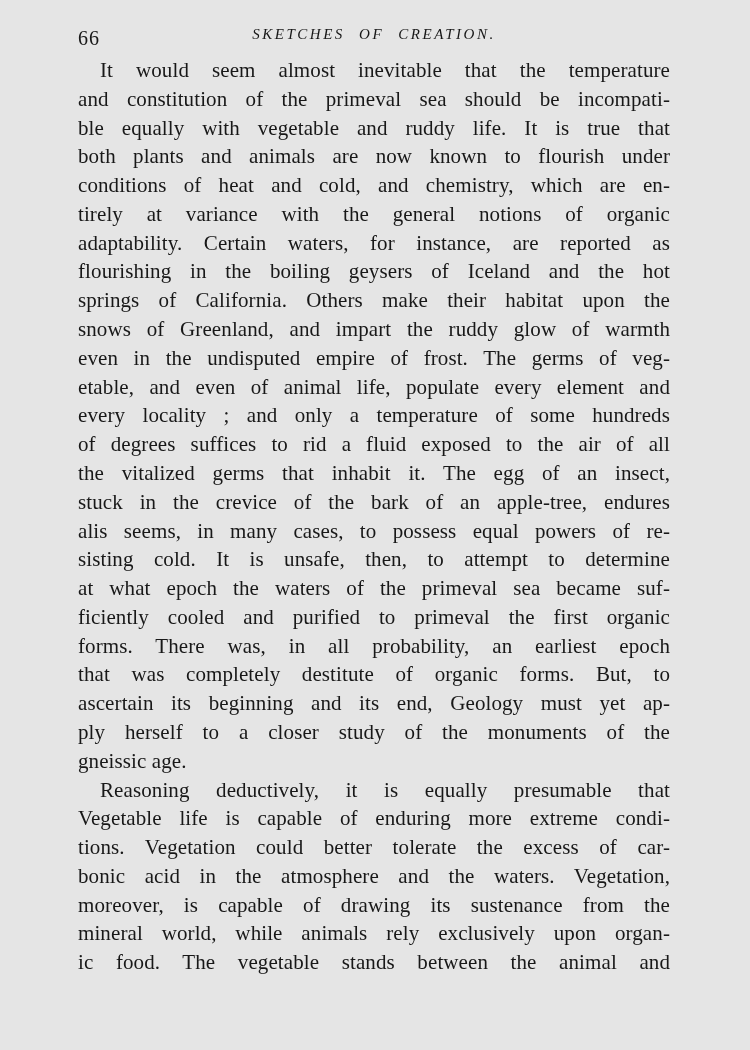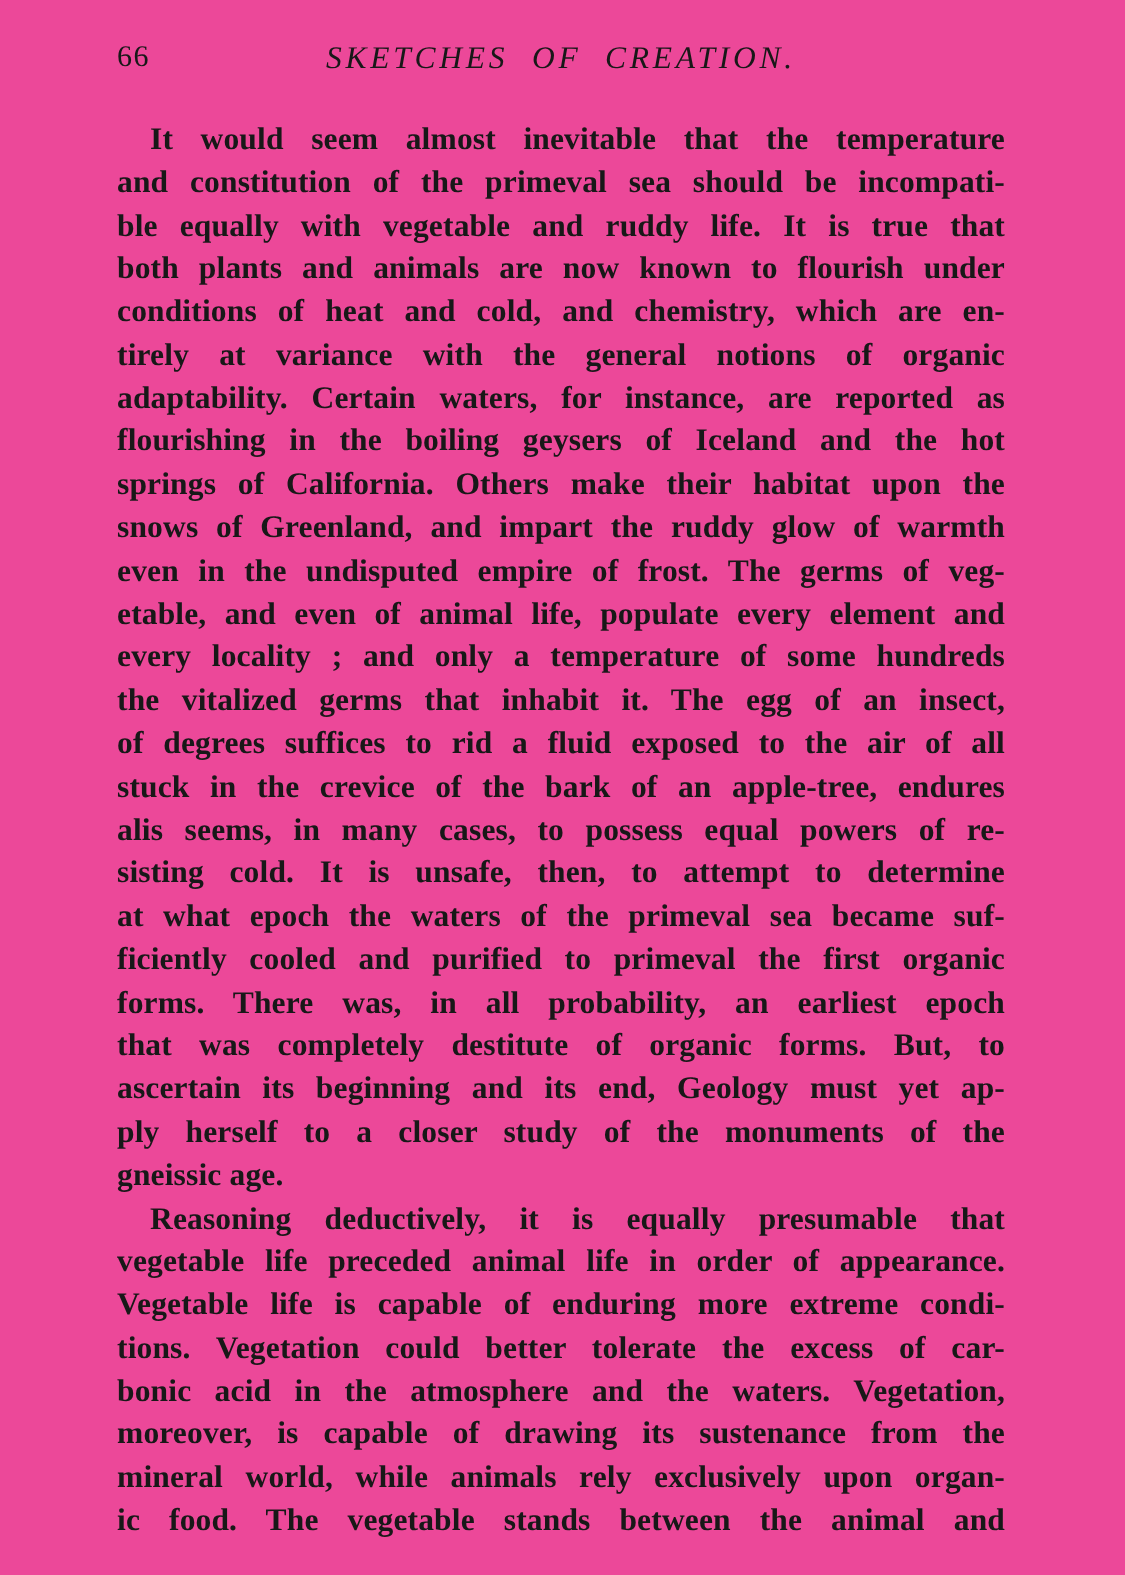--- a/index.html
+++ b/index.html
@@ -9,21 +9,21 @@
   body {
     width: 750px;
     height: 1050px;
     background: #fdfdfc;
     overflow: hidden;
   }
   .page {
     position: relative;
     width: 750px;
     height: 1050px;
-    background: #ec4899;
+    background: #e5e5e5;
     color: #181818;
     font-family: "Liberation Serif", "DejaVu Serif", serif;
   }
   .running-header {
     position: absolute;
     top: 26px;
     left: 78px;
     right: 80px;
     height: 24px;
   }
@@ -35,31 +35,30 @@
     letter-spacing: 1px;
     font-weight: 500;
   }
   .head-title {
     position: absolute;
     left: 0;
     right: 0;
     top: 0;
     text-align: center;
     font-style: italic;
-    font-size: 21px;
+    font-size: 15px;
     letter-spacing: 2.5px;
     word-spacing: 8px;
     white-space: nowrap;
   }
   .text-block {
     position: absolute;
-    top: 78px;
+    top: 56px;
     left: 78px;
     right: 80px;
-    font-weight: bold;
   }
   .para {
     margin: 0;
     padding: 0;
   }
   .line {
     display: block;
     font-size: 21px;
     line-height: 28.78px;
     text-align: justify;
@@ -92,37 +91,36 @@
       <span class="line">both plants and animals are now known to flourish under</span>
       <span class="line">conditions of heat and cold, and chemistry, which are en-</span>
       <span class="line">tirely at variance with the general notions of organic</span>
       <span class="line">adaptability.  Certain waters, for instance, are reported as</span>
       <span class="line">flourishing in the boiling geysers of Iceland and the hot</span>
       <span class="line">springs of California.  Others make their habitat upon the</span>
       <span class="line">snows of Greenland, and impart the ruddy glow of warmth</span>
       <span class="line">even in the undisputed empire of frost.  The germs of veg-</span>
       <span class="line">etable, and even of animal life, populate every element and</span>
       <span class="line">every locality ; and only a temperature of some hundreds</span>
+      <span class="line">of degrees suffices to rid a fluid exposed to the air of all</span>
       <span class="line">the vitalized germs that inhabit it.  The egg of an insect,</span>
-      <span class="line">of degrees suffices to rid a fluid exposed to the air of all</span>
       <span class="line">stuck in the crevice of the bark of an apple-tree, endures</span>
       <span class="line">alis seems, in many cases, to possess equal powers of re-</span>
       <span class="line">sisting cold.  It is unsafe, then, to attempt to determine</span>
       <span class="line">at what epoch the waters of the primeval sea became suf-</span>
       <span class="line">ficiently cooled and purified to primeval the first organic</span>
       <span class="line">forms.  There was, in all probability, an earliest epoch</span>
       <span class="line">that was completely destitute of organic forms.  But, to</span>
       <span class="line">ascertain its beginning and its end, Geology must yet ap-</span>
       <span class="line">ply herself to a closer study of the monuments of the</span>
       <span class="line par-end">gneissic age.</span>
     </p>
 
     <p class="para">
       <span class="line indent">Reasoning deductively, it is equally presumable that</span>
-      <span class="line">vegetable life preceded animal life in order of appearance.</span>
       <span class="line">Vegetable life is capable of enduring more extreme condi-</span>
       <span class="line">tions.  Vegetation could better tolerate the excess of car-</span>
       <span class="line">bonic acid in the atmosphere and the waters.  Vegetation,</span>
       <span class="line">moreover, is capable of drawing its sustenance from the</span>
       <span class="line">mineral world, while animals rely exclusively upon organ-</span>
       <span class="line">ic food.  The vegetable stands between the animal and</span>
     </p>
 
   </div>
 </div>

